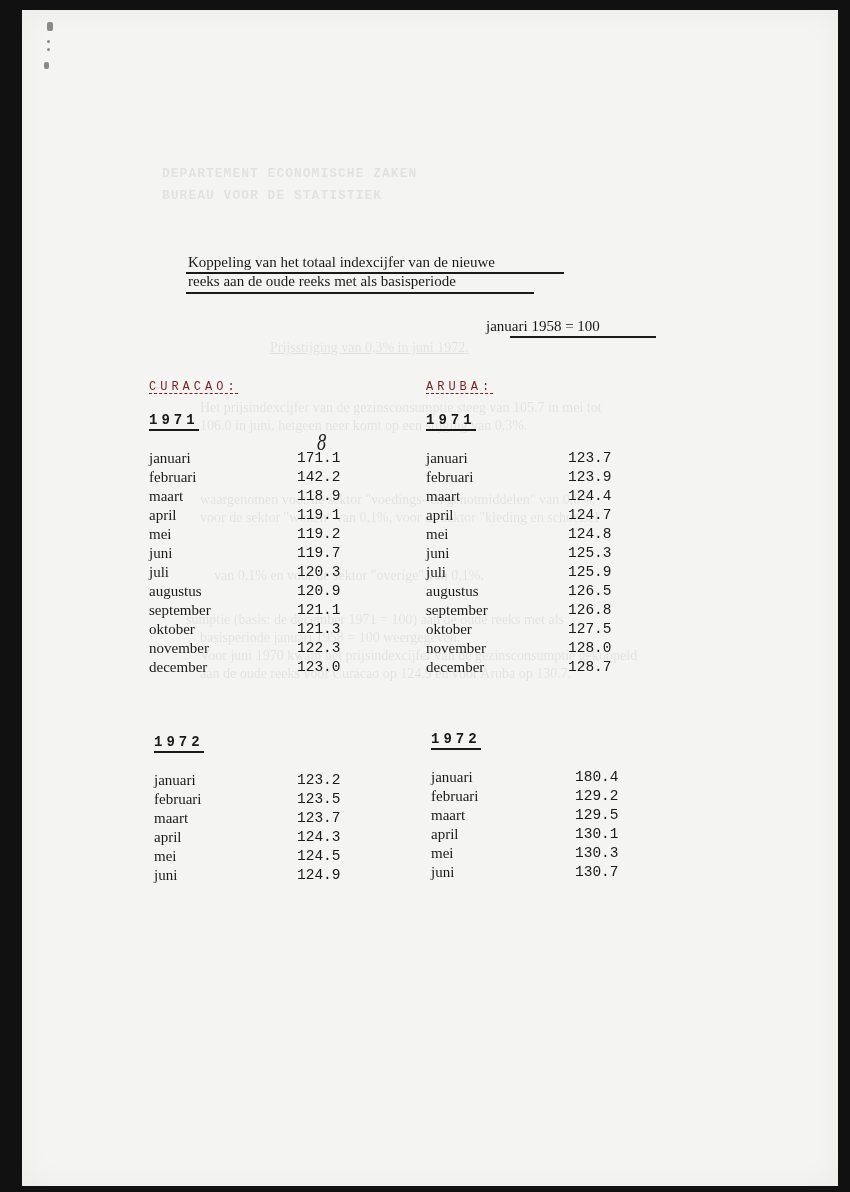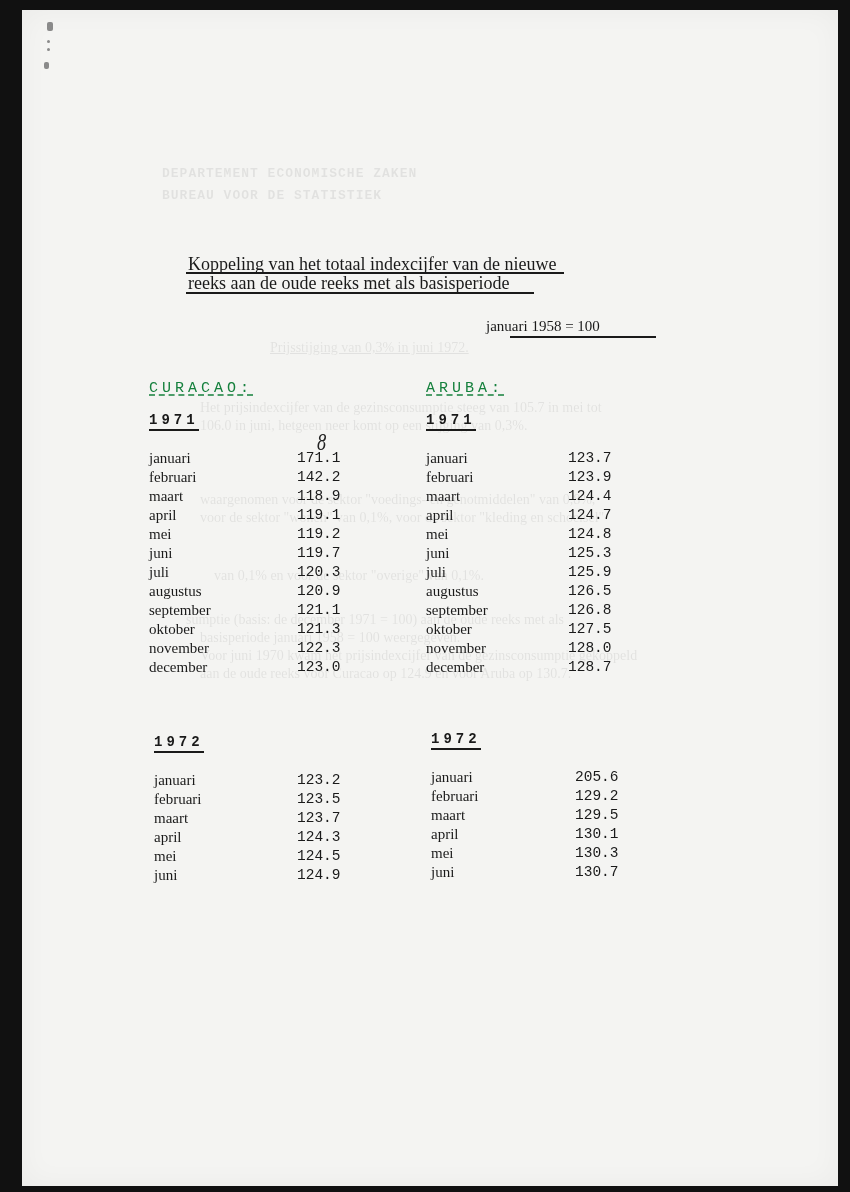--- a/index.html
+++ b/index.html
@@ -26,34 +26,34 @@
     font-family: "Liberation Serif", serif; font-size: 14px;
     white-space: nowrap;
   }
   .ghost-mono {
     position: absolute; color: #000; opacity: 0.07;
     font-family: "Liberation Mono", monospace; font-weight: bold; font-size: 13px;
     letter-spacing: 1px; white-space: nowrap;
   }
   .title-line {
     position: absolute; left: 188px;
-    font-family: "Liberation Serif", serif; font-size: 18px; color: #1a1a1a;
+    font-family: "Liberation Serif", serif; font-size: 15px; color: #1a1a1a;
     white-space: nowrap;
   }
   .uline {
     position: absolute; height: 2px; background: #1a1a1a;
   }
   .base {
     position: absolute; left: 512px; top: 317px;
     font-family: "Liberation Serif", serif; font-size: 15px; color: #1a1a1a;
     white-space: nowrap;
   }
   .region {
     position: absolute;
-    font-family: "Liberation Mono", monospace; font-size: 15px; color: #15803d;
+    font-family: "Liberation Mono", monospace; font-size: 12px; color: #7f1d1d;
     letter-spacing: 4px;
   }
   .region .dash-u { text-decoration: underline dashed; text-underline-offset: 3px; }
   .year {
     position: absolute;
     font-family: "Liberation Mono", monospace; font-weight: bold; font-size: 14px; color: #1a1a1a;
     letter-spacing: 4px;
     border-bottom: 2px solid #1a1a1a;
     padding-bottom: 1px;
   }
@@ -245,21 +245,21 @@
     <div class="row">
         <span class="month">juni</span>
         <span class="val" style="left:143px">124.9</span>
       </div>
   </div>
 
   <div class="year" style="left:409px; top:721px;">1972</div>
   <div class="rows" style="left:409px; top:759px;">
     <div class="row">
         <span class="month">januari</span>
-        <span class="val" style="left:144px">205.6</span>
+        <span class="val" style="left:144px">180.4</span>
       </div>
     <div class="row">
         <span class="month">februari</span>
         <span class="val" style="left:144px">129.2</span>
       </div>
     <div class="row">
         <span class="month">maart</span>
         <span class="val" style="left:144px">129.5</span>
       </div>
     <div class="row">

